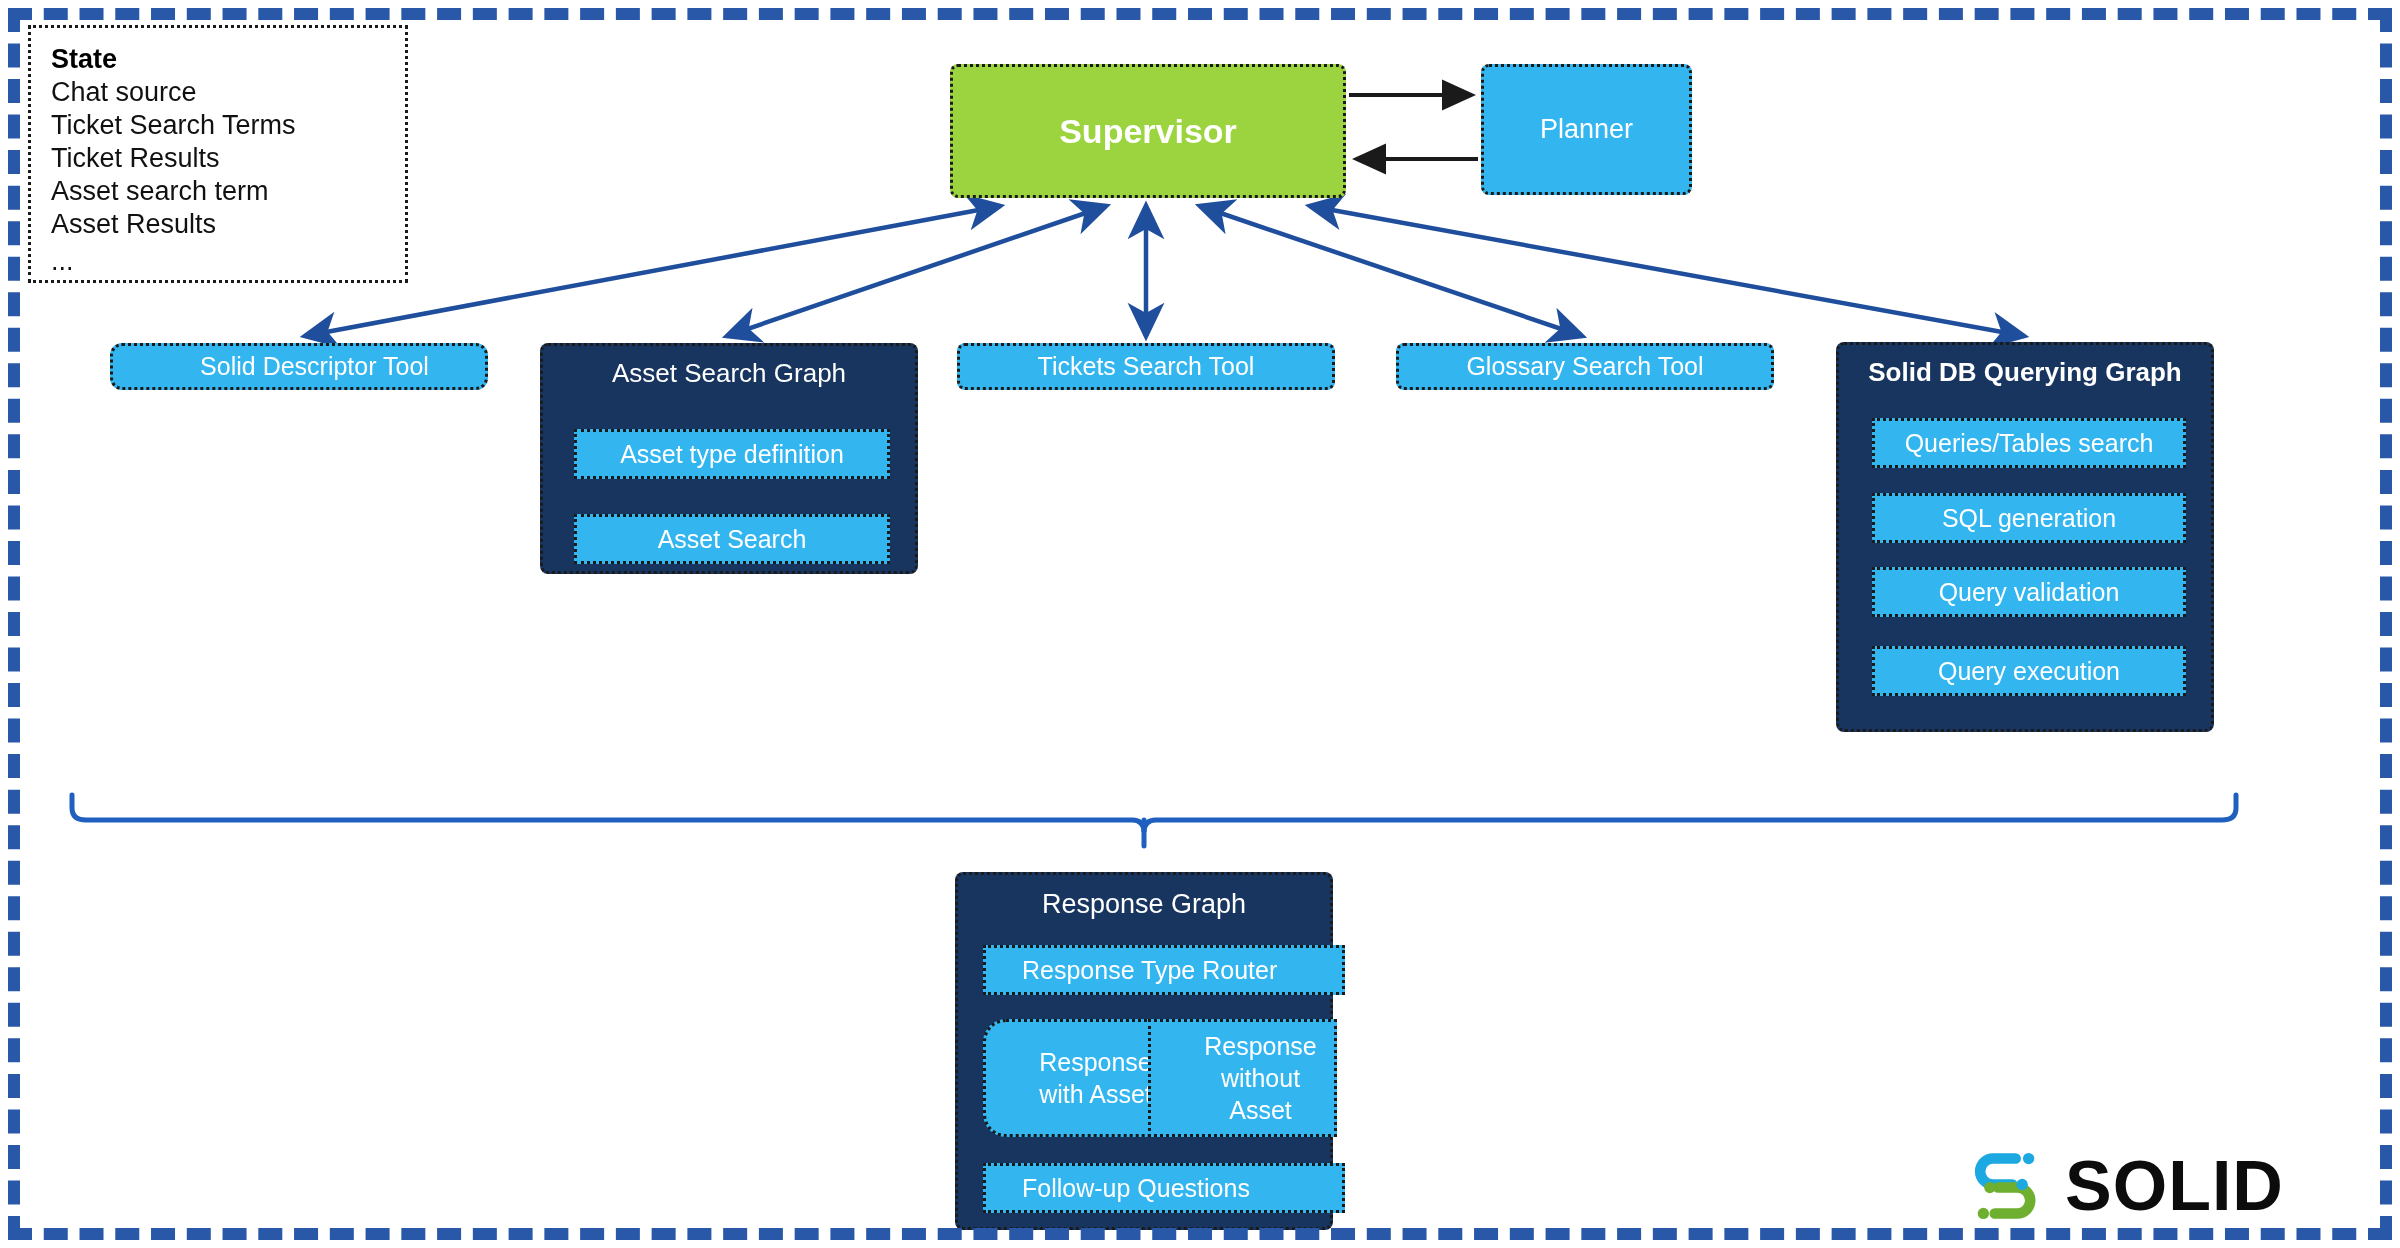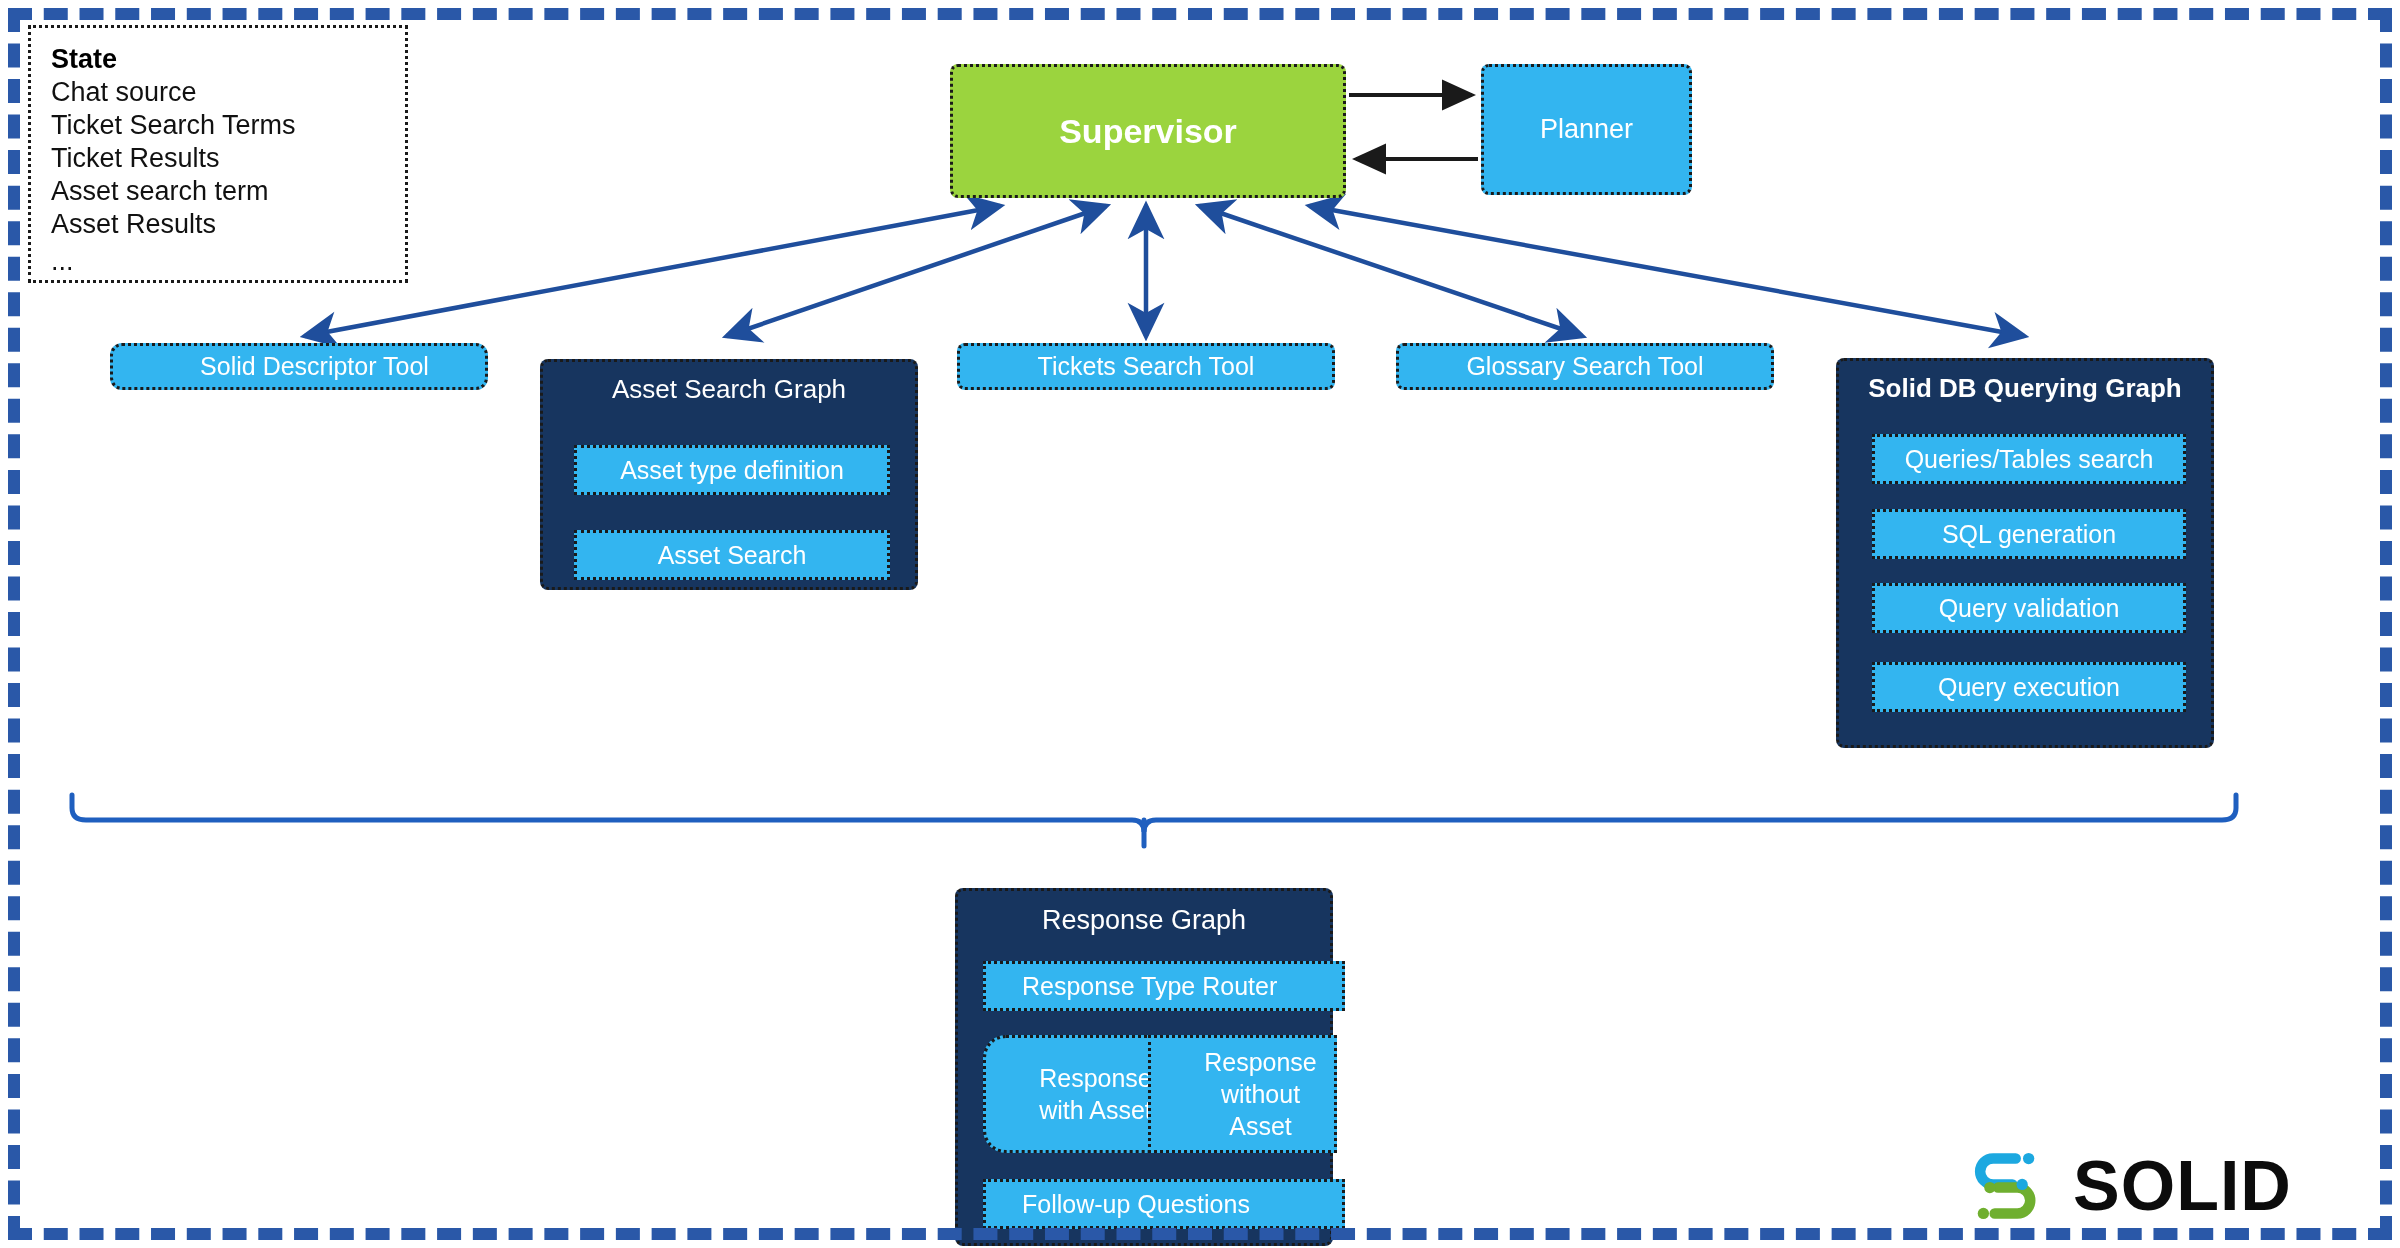--- a/index.html
+++ b/index.html
@@ -13,21 +13,21 @@
     box-sizing:border-box;
     border:12px dashed #2a58a8;
     pointer-events:none;
   }
 
   svg#wires{position:absolute;left:0;top:0;width:2400px;height:1248px;}
 
   .node{position:absolute;box-sizing:border-box;display:flex;align-items:center;justify-content:center;text-align:center;color:#ffffff;}
   .blue{background:#33B5F0;border:3px dotted #1a1a1a;}
   .green{background:#9BD43E;border:3px dotted #1a1a1a;}
-  .navy{background:#17355F;border:3px dotted #1a1a1a;margin-top:16px;}
+  .navy{background:#17355F;border:3px dotted #1a1a1a;}
 
   .r6{border-radius:8px;}
   .r10{border-radius:12px;padding-left:31px;}
 
   
   #state-box{
     position:absolute;left:28px;top:25px;width:380px;height:258px;
     box-sizing:border-box;
     border:3px dotted #1a1a1a;background:#ffffff;color:#111;
     padding:14px 20px;
@@ -56,21 +56,21 @@
 
   #response-graph{left:955px;top:872px;width:378px;height:358px;display:block;}
   #response-graph .gtitle{font-size:27px;color:#fff;text-align:center;padding-top:14px;}
   #response-graph .child{position:absolute;display:flex;align-items:center;justify-content:flex-start;font-size:25px;line-height:32px;padding-left:36px;}
   #rtr{left:25px;top:70px;width:320px;height:44px;}
   #rwith{left:25px;top:144px;width:147px;height:112px;border-radius:23px;}
   #rwithout{left:190px;top:144px;width:147px;height:112px;}
   #rfollow{left:25px;top:288px;width:320px;height:44px;}
 
   
-  #logo{position:absolute;left:1965px;top:1140px;width:380px;height:92px;display:flex;align-items:center;gap:26px;}
+  #logo{position:absolute;left:1965px;top:1140px;width:380px;height:92px;display:flex;align-items:center;gap:18px;}
   #logo .mark{width:82px;height:84px;}
   #logo .word{font-size:70px;font-weight:bold;letter-spacing:1px;color:#0c0c0c;font-family:"Liberation Sans",sans-serif;}
 </style>
 </head>
 <body>
 
 <div id="canvas">
 
   <svg id="wires" viewBox="0 0 2400 1248">
     <defs>

